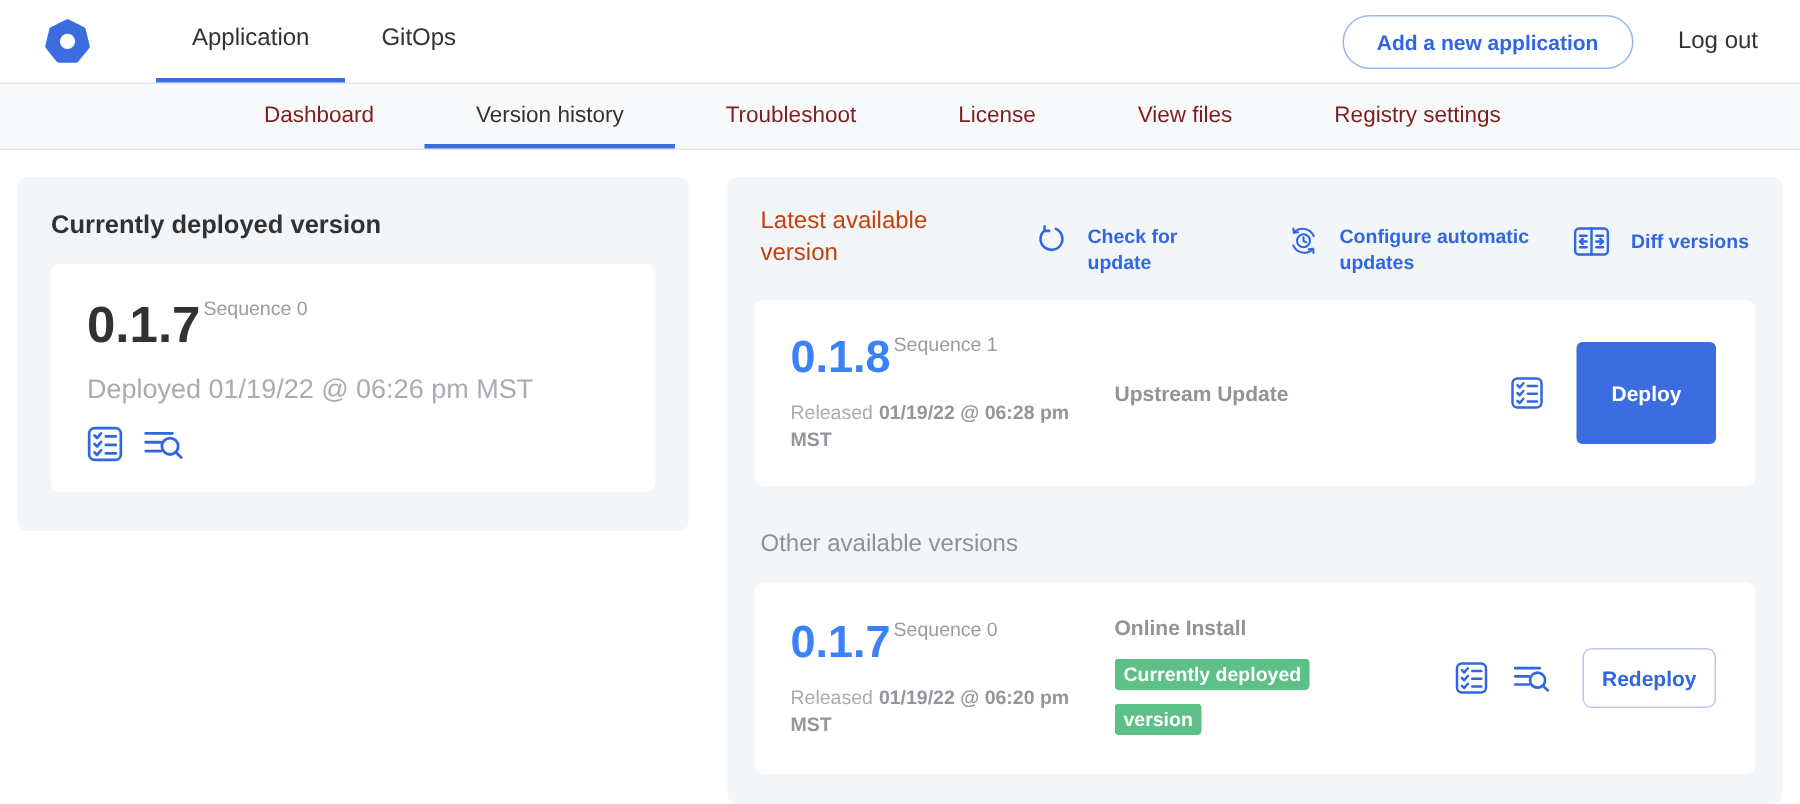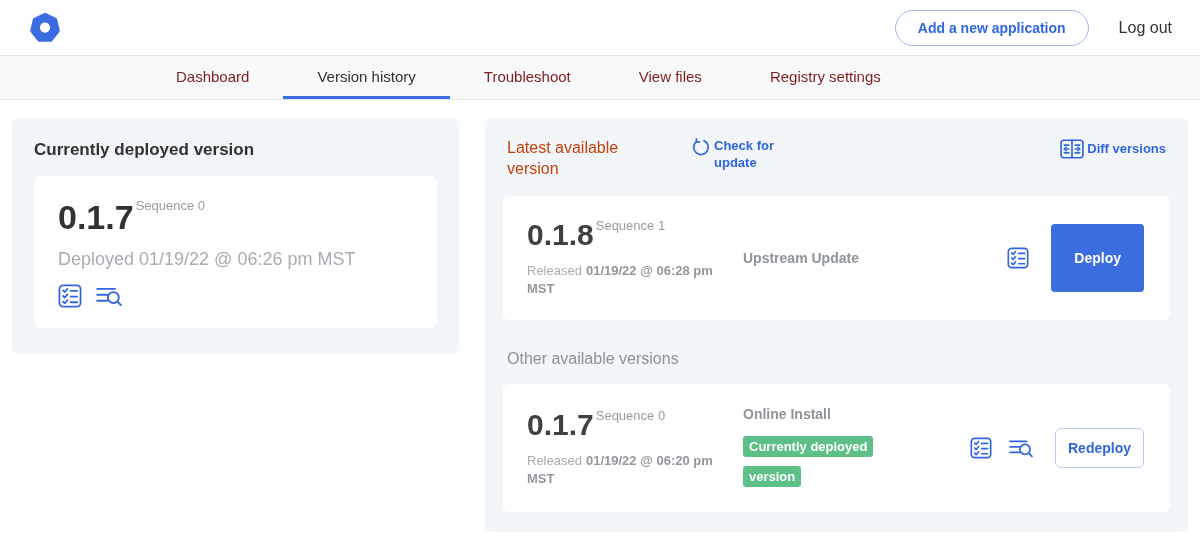--- a/index.html
+++ b/index.html
@@ -35,30 +35,30 @@
   .panel-right { flex:1; padding:18px 18px 20px; }
 
   .panel-title { font-size:17px; font-weight:700; color:#323232; margin-bottom:16px; }
 
   .white-card { background:#fff; border-radius:6px; }
 
   
   .dep-card { padding:22px 24px 20px; }
   .vrow { display:flex; align-items:flex-start; gap:2px; }
   .vnum-lg { font-size:34px; font-weight:700; color:#323232; }
-  .vnum { font-size:30px; font-weight:700; color:#404040; }
+  .vnum { font-size:30px; font-weight:700; color:#3b82f6; }
   .vseq { font-size:13px; color:#9b9b9b; }
   .dep-date { margin-top:12px; font-size:18px; color:#a8acb1; }
   .icon-row { margin-top:14px; display:flex; gap:14px; align-items:center; }
   .icon-btn { color:#3066e0; display:inline-flex; cursor:pointer; background:none; border:none; padding:0; }
 
   
   .avail-head { display:flex; align-items:flex-start; margin:2px 4px 16px; }
   .avail-title { width:132px; font-size:16px; font-weight:500; color:#c2410c; line-height:1.3; }
-  .head-link { display:flex; align-items:flex-start; gap:3px; color:#3066e0; cursor:pointer; }
+  .head-link { display:flex; align-items:flex-start; gap:14px; color:#3066e0; cursor:pointer;margin-top:12px; }
   .head-link .lbl { font-size:13px; font-weight:600; line-height:1.3; }
   .link-check { margin-left:52px; }
   .link-check .lbl { max-width:72px; }
   .link-conf { margin-left:62px; }
   .link-conf .lbl { max-width:132px; }
   .link-diff { margin-left:auto; align-items:center; }
 
   
   .vcard { padding:22px 24px; display:flex; align-items:center; }
   .vcard-left { width:198px; flex-shrink:0; }
@@ -86,36 +86,47 @@
 
 <header class="topnav">
   <div class="logo-wrap">
     <span>
       <svg width="34" height="34" viewBox="0 0 36 36">
         <polygon points="18,4 28.9,9.3 31.7,21.1 24.1,30.6 11.9,30.6 4.3,21.1 7.1,9.3" fill="#3b6ce0" stroke="#3b6ce0" stroke-width="4" stroke-linejoin="round"></polygon>
         <circle cx="18" cy="17.5" r="5.4" fill="#ffffff"></circle>
       </svg>
     </span>
   </div>
+  <nav class="topnav-tabs">
+    <div class="toptab active">
+      <span>Application</span>
+    </div>
+    <div class="toptab">
+      <span>GitOps</span>
+    </div>
+  </nav>
   <div class="topnav-spacer"></div>
   <div class="topnav-right">
     <button class="btn-add-app">Add a new application</button>
     <span class="logout">Log out</span>
   </div>
 </header>
 
 <nav class="subnav">
   <div class="subtab">
     <span>Dashboard</span>
   </div>
   <div class="subtab active">
     <span>Version history</span>
   </div>
   <div class="subtab">
     <span>Troubleshoot</span>
+  </div>
+  <div class="subtab">
+    <span>License</span>
   </div>
   <div class="subtab">
     <span>View files</span>
   </div>
   <div class="subtab">
     <span>Registry settings</span>
   </div>
 </nav>
 
 <main class="main">
@@ -161,20 +172,33 @@
       <div class="head-link link-check">
         <span>
           <svg width="20" height="20" viewBox="0 0 20 20" fill="none" stroke="currentColor" stroke-width="1.7" stroke-linecap="round" stroke-linejoin="round">
             <path d="M5.4 3.6 A 7.3 7.3 0 1 0 12.9 2.6"></path>
             <path d="M5.4 0.9 V3.9 H8.4"></path>
           </svg>
         </span>
         <span class="lbl">Check for update</span>
       </div>
 
+      <div class="head-link link-conf">
+        <span>
+          <svg width="20" height="20" viewBox="0 0 20 20" fill="none" stroke="currentColor" stroke-width="1.4" stroke-linecap="round" stroke-linejoin="round">
+            <circle cx="10" cy="10.5" r="4.3"></circle>
+            <path d="M10 8.2 V10.7 L11.9 11.6"></path>
+            <path d="M16.8 7.4 A 8 8 0 0 0 3.6 5.0"></path>
+              <path d="M3.3 2.4 L3.6 5.2 L6.4 4.8"></path>
+            <path d="M3.2 13.6 A 8 8 0 0 0 16.4 16.0"></path>
+              <path d="M16.7 18.6 L16.4 15.8 L13.6 16.2"></path>
+          </svg>
+        </span>
+        <span class="lbl">Configure automatic updates</span>
+      </div>
 
       <div class="head-link link-diff">
         <span>
           <svg width="24" height="22" viewBox="0 0 22 20" fill="none" stroke="currentColor" stroke-width="1.5" stroke-linecap="round" stroke-linejoin="round">
             <rect x="1" y="2" width="20" height="16" rx="2.5"></rect>
             <path d="M11 2 V18"></path>
             <path d="M4 6.5 H8"></path>
               <path d="M8 10 H4"></path>
               <path d="M5.6 8.4 L4 10 L5.6 11.6"></path>
               <path d="M4 13.5 H8"></path>

